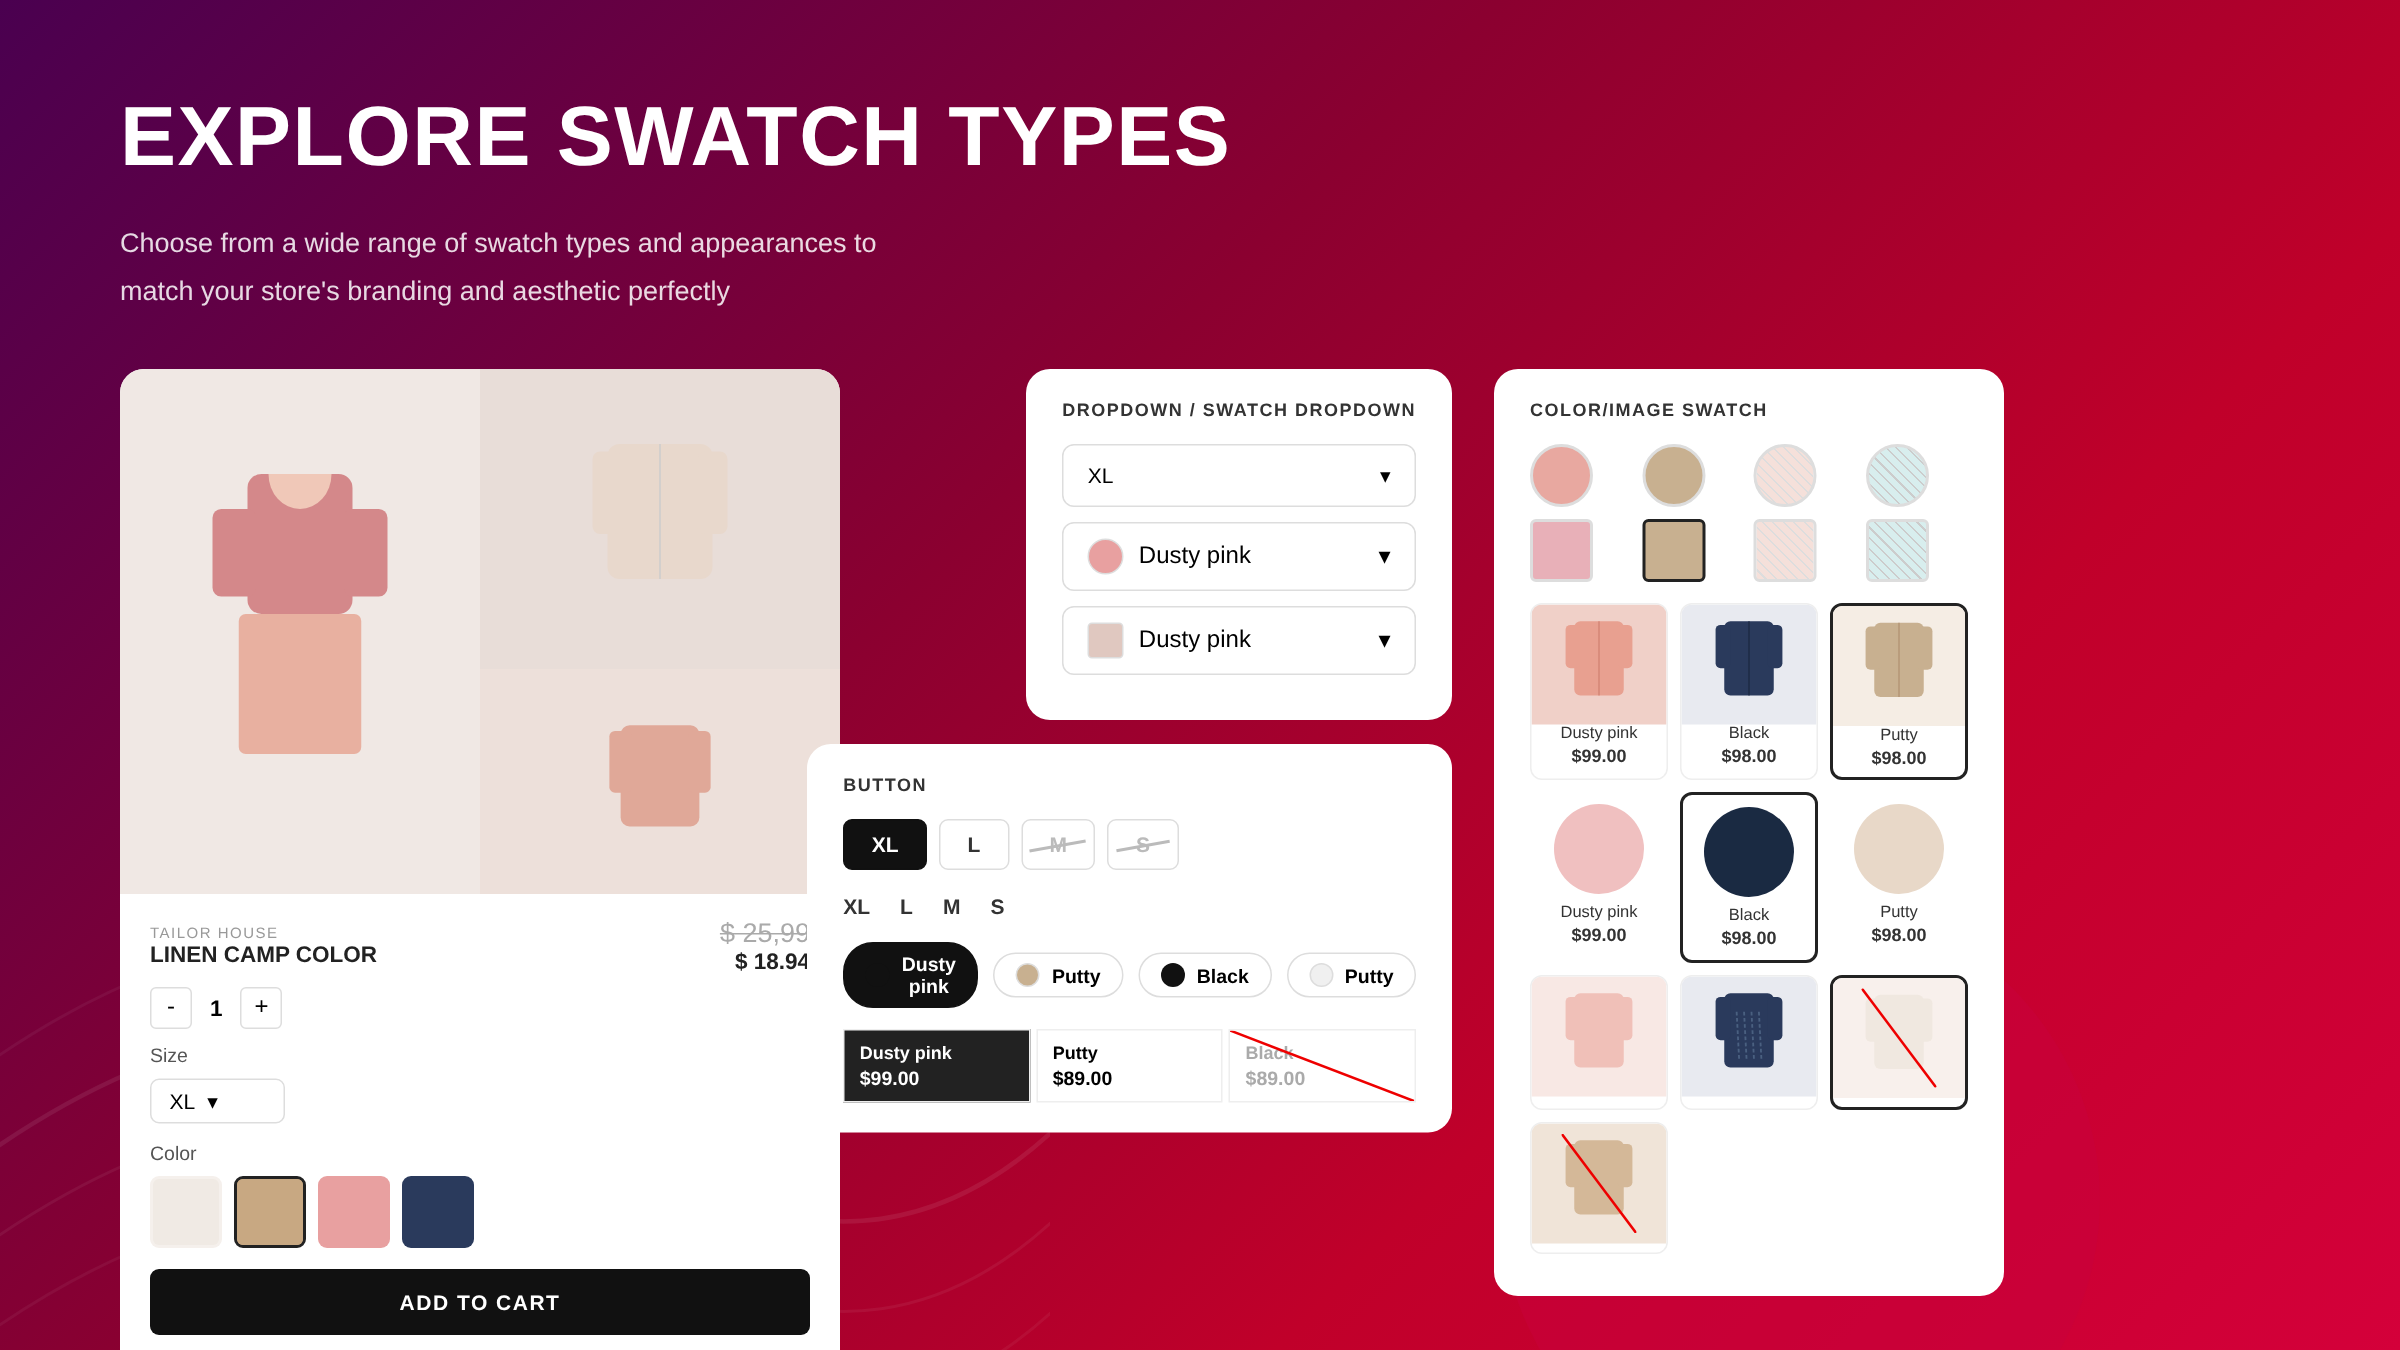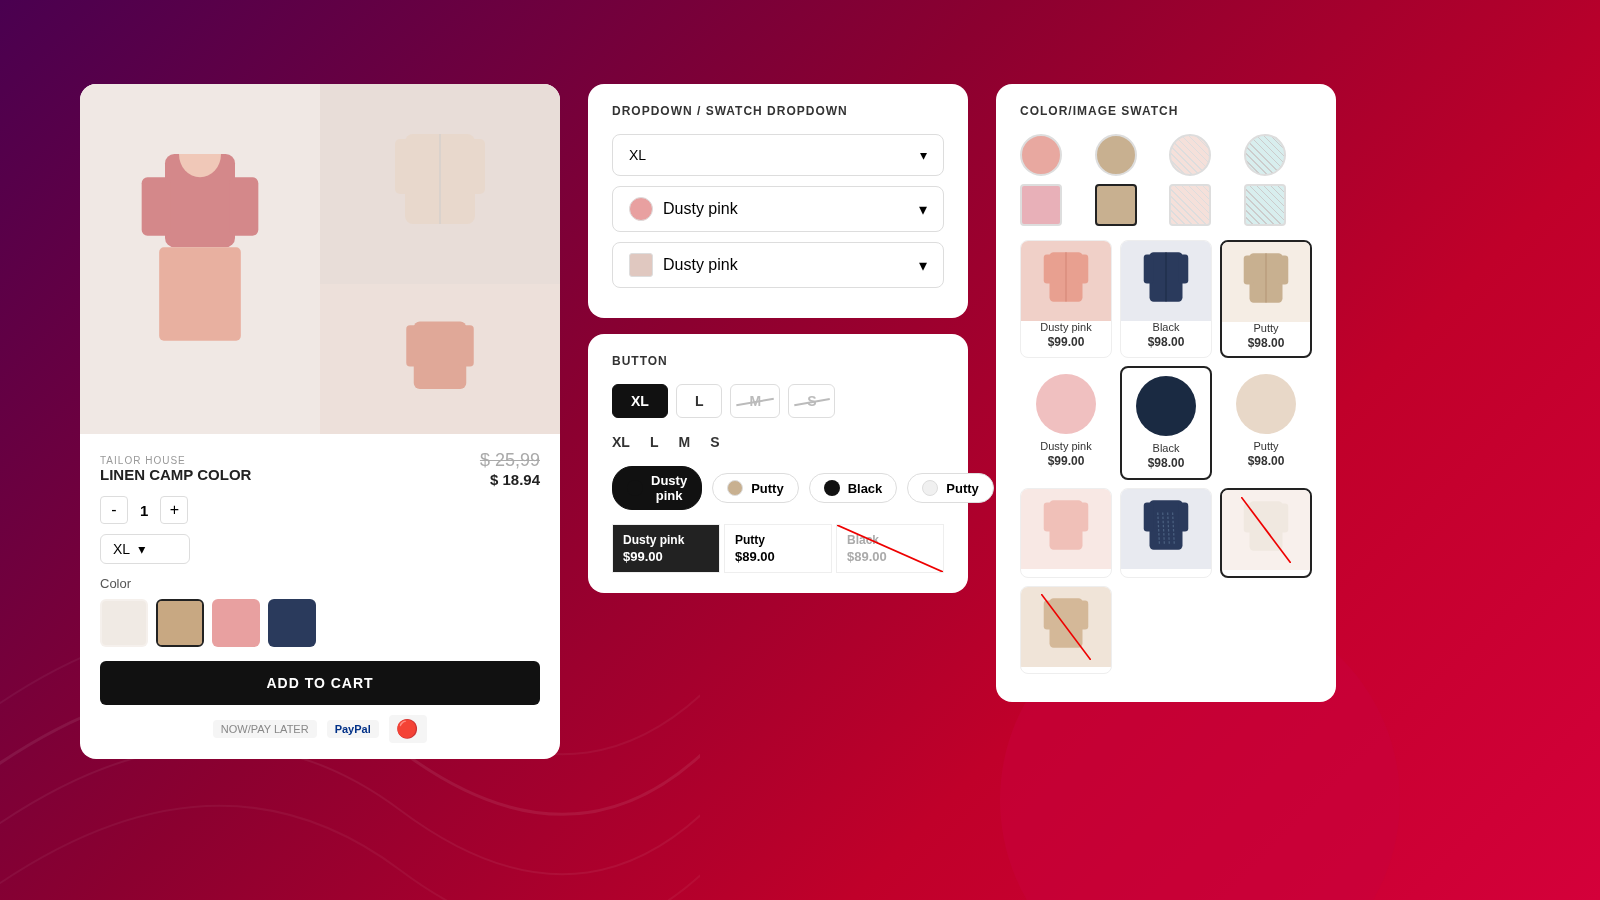--- a/index.html
+++ b/index.html
@@ -249,20 +249,21 @@
       border-radius: 4px;
     }
 
     
     .middle-panels {
       display: flex;
       flex-direction: column;
       gap: 16px;
       width: 380px;
       flex-shrink: 0;
+      align-items: flex-end;
     }
 
     .dropdown-panel {
       background: white;
       border-radius: 16px;
       padding: 20px 24px;
     }
 
     .panel-title {
       font-size: 12px;
@@ -506,22 +507,27 @@
   <path d="M-50 560 Q200 360 400 510 Q600 660 750 460" stroke="rgba(255,255,255,0.06)" stroke-width="2" fill="none"></path>
   <path d="M-50 440 Q200 240 400 390 Q600 540 750 340" stroke="rgba(255,255,255,0.05)" stroke-width="2" fill="none"></path>
   <path d="M-50 620 Q200 420 400 570 Q600 720 750 520" stroke="rgba(255,255,255,0.05)" stroke-width="2" fill="none"></path>
 </svg>
 
 <div class="bg-circle-right"></div>
 
 <div class="content">
 
   <div class="header-row">
+    <h1 class="main-title">EXPLORE SWATCH TYPES</h1>
   </div>
 
+  <p class="subtitle">
+    <span>Choose from a wide range of swatch types and appearances to</span><br>
+    <span>match your store's branding and aesthetic perfectly</span>
+  </p>
 
   <div class="panels-row">
 
     <div>
       <div class="product-card">
         <div class="product-images">
 
           <div class="product-img-main">
             <svg viewBox="0 0 120 180" class="shirt" xmlns="http://www.w3.org/2000/svg">
 
@@ -562,20 +568,21 @@
               <div class="price-new">$ 18.94</div>
             </div>
           </div>
 
           <div class="qty-row">
             <button class="qty-btn">-</button>
             <span class="qty-val">1</span>
             <button class="qty-btn">+</button>
           </div>
 
+          <div class="section-label">Size</div>
           <div class="size-select">
             <span>XL</span>
             <span>▾</span>
           </div>
 
           <div class="section-label">Color</div>
           <div class="color-swatches">
             <div class="color-swatch-item swatch-white">
               <svg viewBox="0 0 48 48" xmlns="http://www.w3.org/2000/svg" width="48" height="48">
                 <rect width="48" height="48" fill="#f0eae4"></rect>

